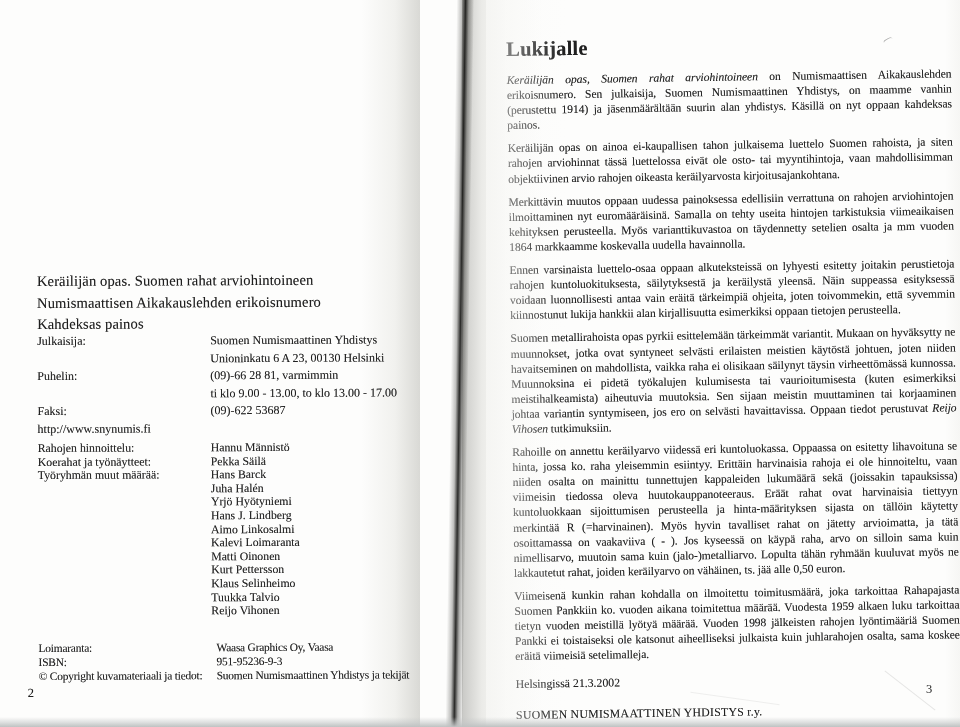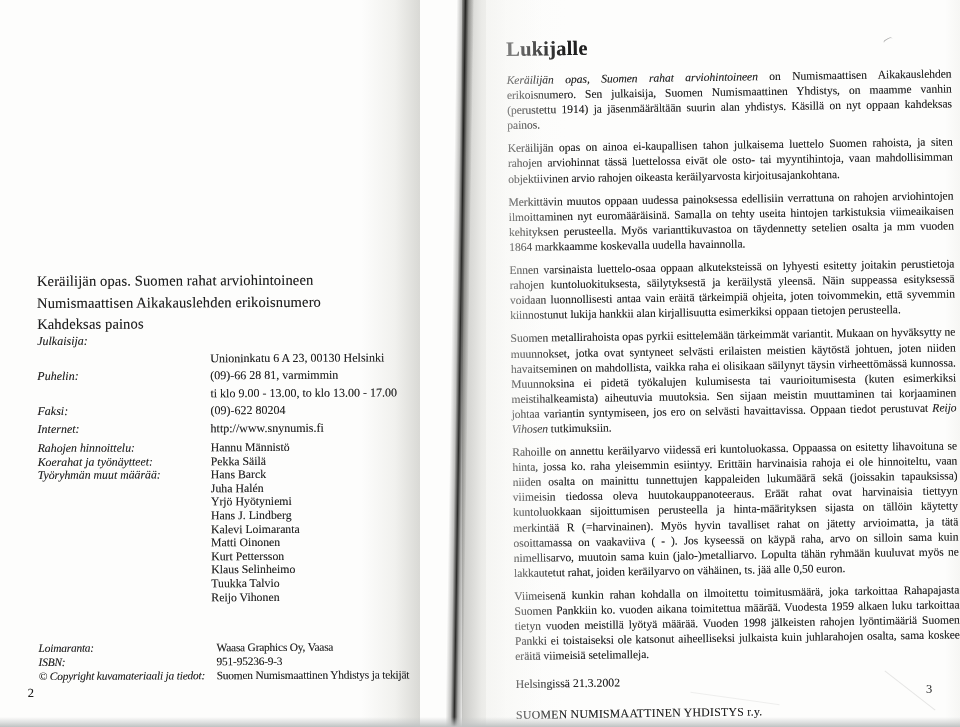--- a/index.html
+++ b/index.html
@@ -39,21 +39,21 @@
   .title-block{position:absolute;left:37px;top:271px;width:400px;
     font-size:14.6px;line-height:21.5px;letter-spacing:0.1px;}
   .kv{display:grid;grid-template-columns:173px 1fr;}
   .info-block{position:absolute;left:37px;top:333px;width:410px;
     font-size:12px;line-height:17.6px;}
   .team-block{position:absolute;left:37px;top:442px;width:410px;
     font-size:11.8px;line-height:13.6px;}
   .imprint-block{position:absolute;left:37px;top:641px;width:415px;
     font-size:11.4px;line-height:14.2px;letter-spacing:-0.2px;}
   .imprint-block .kv{grid-template-columns:178px 1fr;}
-  .kv .lbl{white-space:nowrap;font-style:italic;}
+  .kv .lbl{white-space:nowrap;}
   .kv .val{white-space:nowrap;}
   .pageno-left{position:absolute;left:26px;top:686px;font-size:12.5px;}
 
   
   .right-content{
     position:absolute;left:506px;top:38px;width:445px;
     transform:rotate(-0.85deg);transform-origin:top left;
     text-shadow:0 0 0.55px rgba(45,45,45,0.45);
   }
   .right-content h1{
@@ -100,39 +100,39 @@
 
       <div class="title-block">
         <div>Keräilijän opas. Suomen rahat arviohintoineen</div>
         <div>Numismaattisen Aikakauslehden erikoisnumero</div>
         <div>Kahdeksas painos</div>
       </div>
 
       <div class="info-block">
         <div class="kv">
           <span class="lbl">Julkaisija:</span>
+          <span class="val">Suomen Numismaattinen Yhdistys</span>
         </div>
         <div class="kv">
           <span class="lbl"></span>
           <span class="val">Unioninkatu 6 A 23, 00130 Helsinki</span>
         </div>
         <div class="kv">
           <span class="lbl">Puhelin:</span>
           <span class="val">(09)-66 28 81, varmimmin</span>
         </div>
         <div class="kv">
           <span class="lbl"></span>
           <span class="val">ti klo 9.00 - 13.00, to klo 13.00 - 17.00</span>
         </div>
         <div class="kv">
           <span class="lbl">Faksi:</span>
-          <span class="val">(09)-622 80204</span>
-        </div>
-        <div class="kv">
-          <span class="lbl">Internet:</span>
+          <span class="val">(09)-622 53687</span>
+        </div>
+        <div class="kv">
           <span class="val">http://www.snynumis.fi</span>
         </div>
       </div>
 
       <div class="team-block">
         <div class="kv">
           <span class="lbl">Rahojen hinnoittelu:</span>
           <span class="val">Hannu Männistö</span>
         </div>
         <div class="kv">
@@ -153,20 +153,21 @@
         <div class="kv">
           <span class="lbl"></span>
           <span class="val">Yrjö Hyötyniemi</span>
         </div>
         <div class="kv">
           <span class="lbl"></span>
           <span class="val">Hans J. Lindberg</span>
         </div>
         <div class="kv">
           <span class="lbl"></span>
+          <span class="val">Aimo Linkosalmi</span>
         </div>
         <div class="kv">
           <span class="lbl"></span>
           <span class="val">Kalevi Loimaranta</span>
         </div>
         <div class="kv">
           <span class="lbl"></span>
           <span class="val">Matti Oinonen</span>
         </div>
         <div class="kv">

